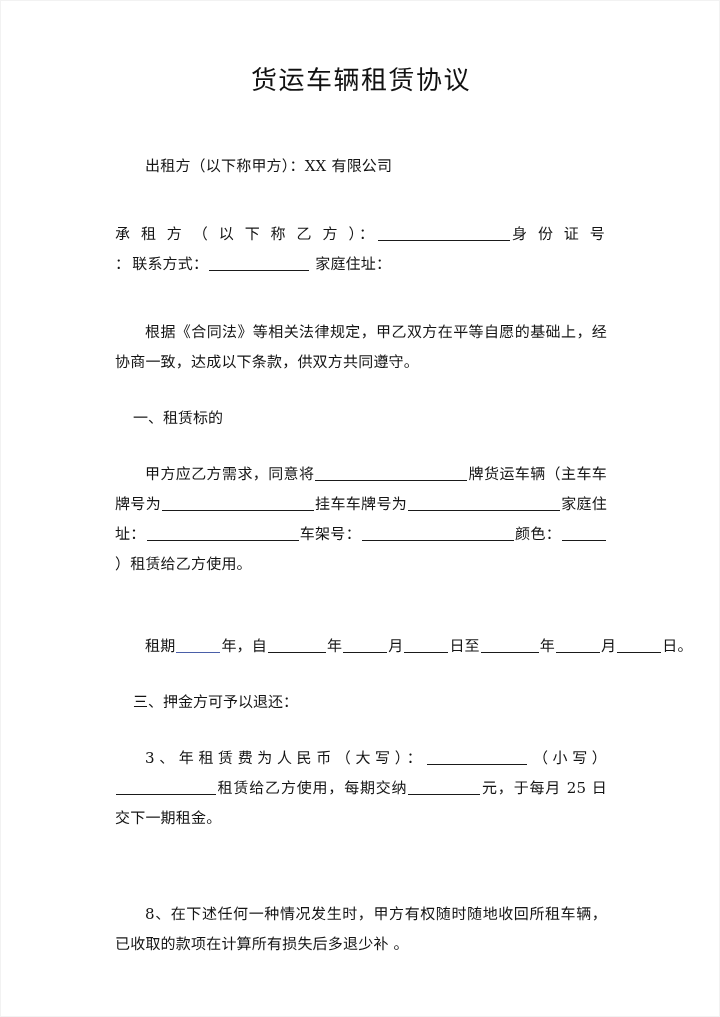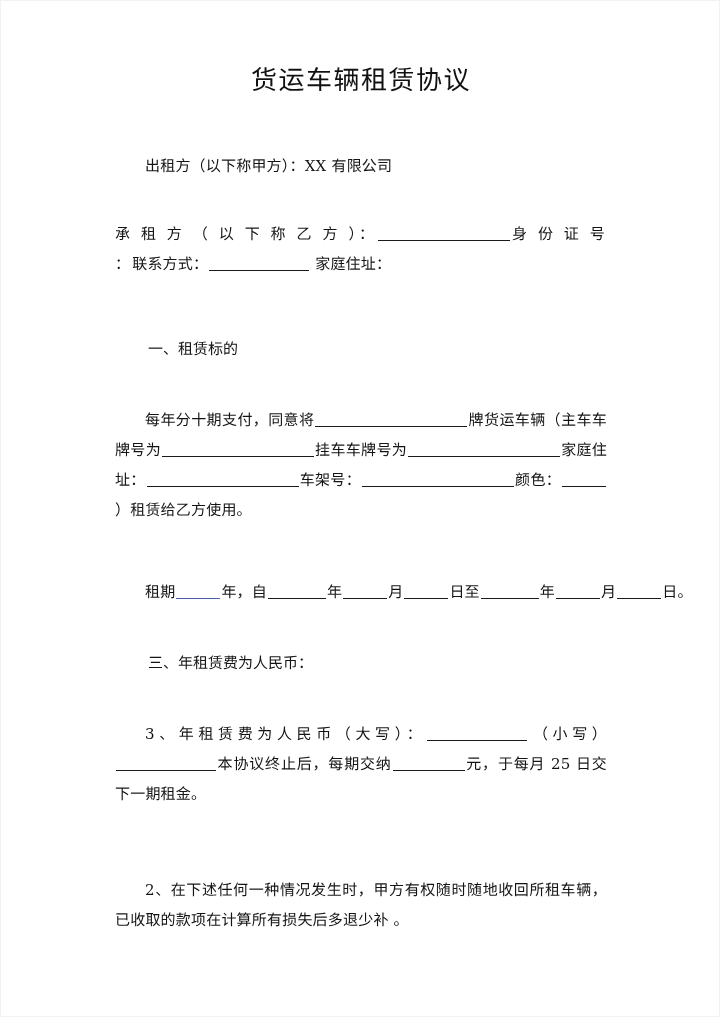--- a/index.html
+++ b/index.html
@@ -54,21 +54,21 @@
     text-justify: inter-ideograph;
     letter-spacing: 0.2px;
   }
   .para.indent {
     text-indent: 2em;
   }
   .gap-xl { height: 42px; }
   .gap-md { height: 14px; }
 
   .heading {
-    margin: 15px;
+    margin: 0;
     font-size: 15px;
     line-height: 30px;
     text-indent: 2em;
     color: #141414;
     font-weight: 400;
   }
   .spread-wide {
     letter-spacing: 2.2px;
   }
 
@@ -108,54 +108,55 @@
 
     <div class="gap-md"></div>
 
     <p class="para">
       <span class="spread-wide">承 租 方 （ 以 下 称 乙 方 ）：</span><span class="blank b-3xl"></span><span class="spread-wide">身 份 证 号 ：</span><span>联系方式：</span><span class="blank b-xl"></span>
       <span>家庭住址：</span>
     </p>
 
     <div class="gap-md"></div>
 
+    <p class="para indent">根据《合同法》等相关法律规定，甲乙双方在平等自愿的基础上，经协商一致，达成以下条款，供双方共同遵守。</p>
 
     <div class="gap-md"></div>
 
     <p class="heading">一、租赁标的</p>
 
     <div class="gap-md"></div>
 
     <p class="para indent">
-      <span>每年分十期支付，同意将</span><span class="blank b-4xl"></span><span>牌货运车辆（主车车牌号为</span><span class="blank b-4xl"></span><span>挂车车牌号为</span><span class="blank b-4xl"></span><span>家庭住址：</span><span class="blank b-4xl"></span><span>车架号：</span><span class="blank b-4xl"></span><span>颜色：</span><span class="blank b-sm"></span><span>）</span><span>租赁给乙方使用。</span>
+      <span>甲方应乙方需求，同意将</span><span class="blank b-4xl"></span><span>牌货运车辆（主车车牌号为</span><span class="blank b-4xl"></span><span>挂车车牌号为</span><span class="blank b-4xl"></span><span>家庭住址：</span><span class="blank b-4xl"></span><span>车架号：</span><span class="blank b-4xl"></span><span>颜色：</span><span class="blank b-sm"></span><span>）</span><span>租赁给乙方使用。</span>
     </p>
 
     <div class="gap-md"></div>
 
 
     <div class="gap-md"></div>
 
     <p class="para indent nowrap">
       <span>租期</span><span class="blank b-sm blue"></span><span>年，自</span><span class="blank b-md"></span><span>年</span><span class="blank b-sm"></span><span>月</span><span class="blank b-sm"></span><span>日至</span><span class="blank b-md"></span><span>年</span><span class="blank b-sm"></span><span>月</span><span class="blank b-sm"></span><span>日。</span>
     </p>
 
     <div class="gap-md"></div>
 
-    <p class="heading">三、年租赁费为人民币：</p>
+    <p class="heading">三、押金方可予以退还：</p>
 
     <div class="gap-md"></div>
 
     <p class="para indent">
-      <span>3、年租赁费为人民币（大写）：</span><span class="blank b-xl"></span><span>（小写）</span><span class="blank b-xl"></span><span>本协议终止后，每期交纳</span><span class="blank b-lg"></span><span>元，于每月 25 日交下一期租金。</span>
+      <span>3、年租赁费为人民币（大写）：</span><span class="blank b-xl"></span><span>（小写）</span><span class="blank b-xl"></span><span>租赁给乙方使用，每期交纳</span><span class="blank b-lg"></span><span>元，于每月 25 日交下一期租金。</span>
     </p>
 
     <div class="gap-md"></div>
 
 
     <div class="gap-md"></div>
 
 
     <div class="gap-md"></div>
 
-    <p class="para indent">2、在下述任何一种情况发生时，甲方有权随时随地收回所租车辆，已收取的款项在计算所有损失后多退少补 。</p>
+    <p class="para indent">8、在下述任何一种情况发生时，甲方有权随时随地收回所租车辆，已收取的款项在计算所有损失后多退少补 。</p>
 
   </div>
 </div>
 
 </body></html>

